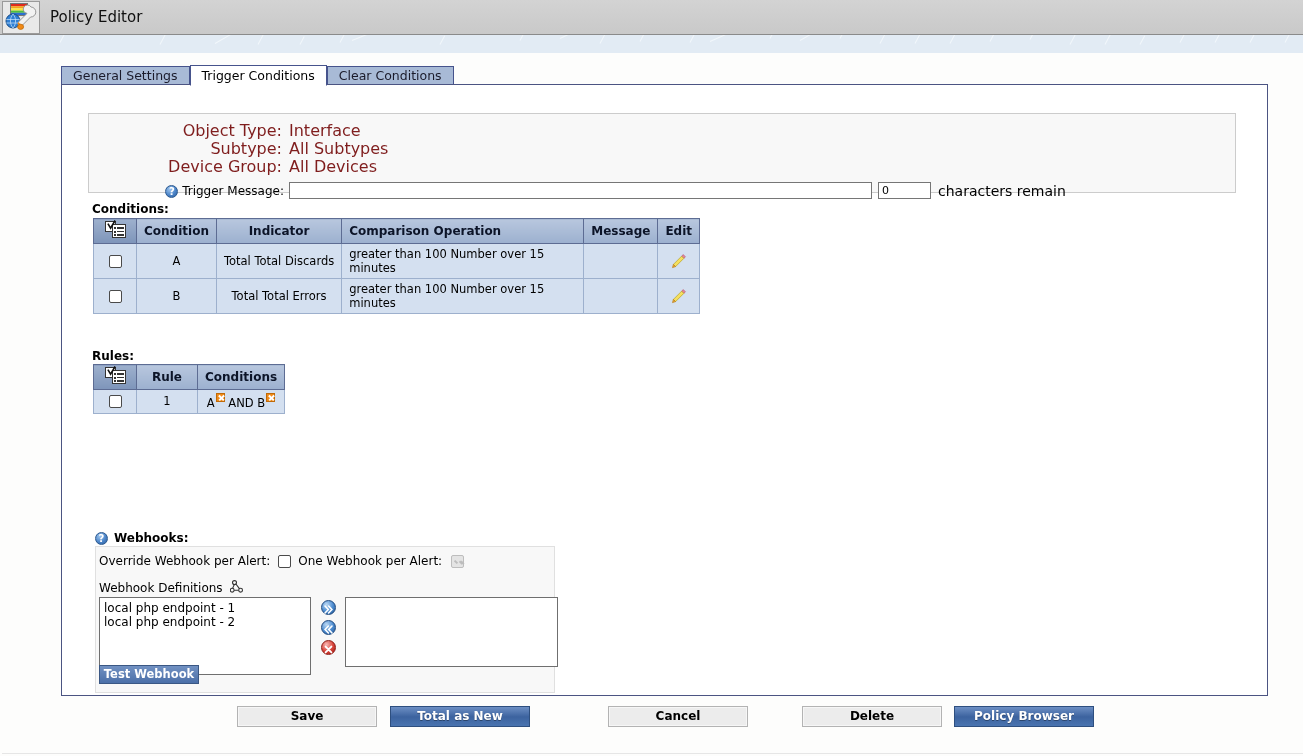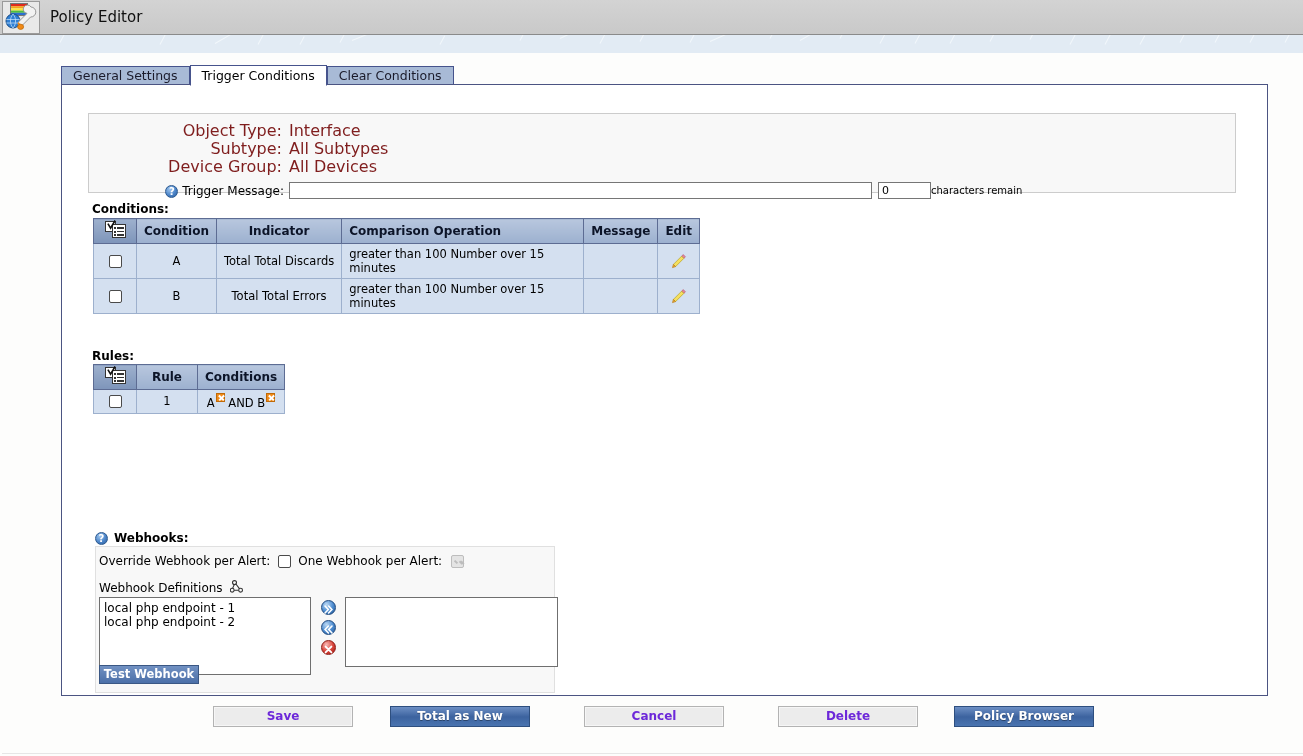--- a/index.html
+++ b/index.html
@@ -117,21 +117,21 @@
     border: 1px solid #767676; background: #fff;
     font-family: "DejaVu Sans", sans-serif; font-size: 11px;
     padding: 0 3px;
   }
   #tmCount {
     width: 53px; height: 17px; margin-left: 6px;
     border: 1px solid #767676; background: #fff;
     font-family: "DejaVu Sans", sans-serif; font-size: 11px;
     padding: 0 3px;
   }
-  #tmRemain { font-size: 10px; color: #000; }
+  #tmRemain { margin-left: 7px; font-size: 14px; color: #000; }
 
   
   .seclabel {
     position: absolute; font-size: 12px; font-weight: bold; color: #000;
   }
 
   
   table.grid {
     position: absolute;
     border-collapse: collapse;
@@ -277,22 +277,23 @@
     position: absolute; left: 0; top: 653px; width: 1303px; height: 24px;
   }
   .btn {
     position: absolute; height: 21px;
     font-size: 12px; font-weight: bold;
     text-align: center; line-height: 19px;
     cursor: pointer;
   }
   .btn.disabled {
     background: #ececec; border: 1px solid #b3b3b3;
-    color: #6d28d9; cursor: default;
+    color: #000000; cursor: default;
     box-shadow: inset 0 0 0 1px #f6f6f6;
+    margin-left: 24px;
   }
   .btn.primary {
     background: linear-gradient(#6d8fc4, #3c639f 52%, #4a74b0);
     border: 1px solid #2e4f7f;
     color: #ffffff;
     text-shadow: 0 1px 0 rgba(0,0,0,.35);
   }
 
   #footer {
     position: absolute; left: 0; top: 700px; width: 1303px; height: 3px;

